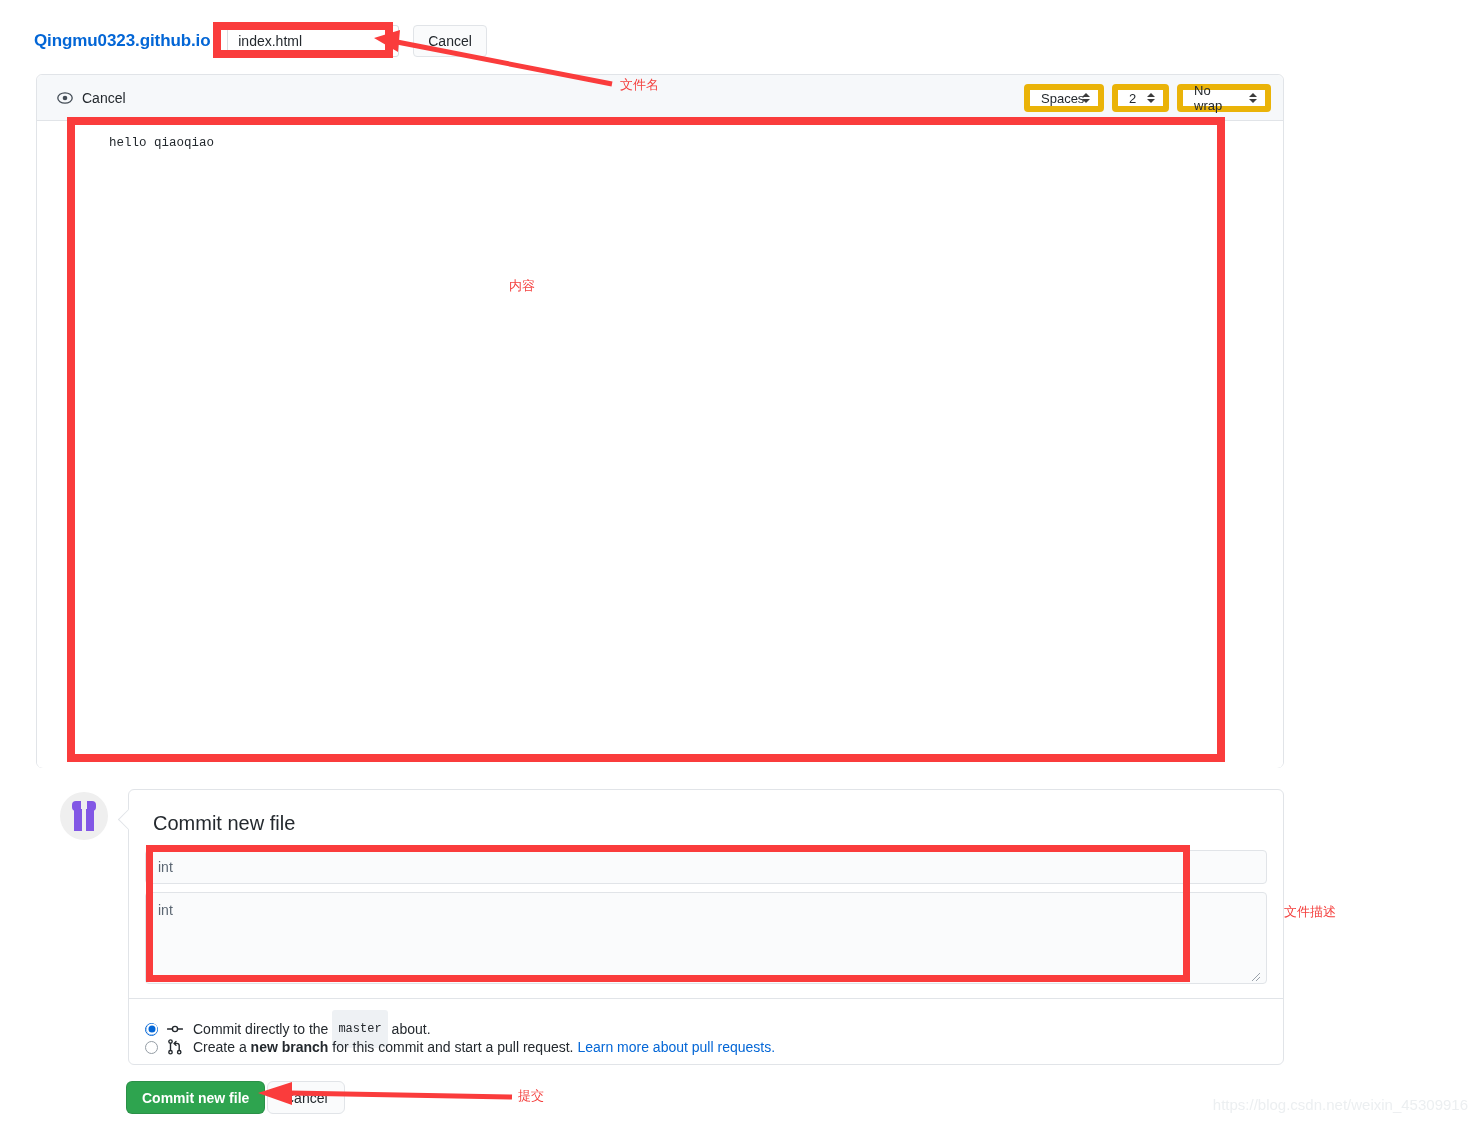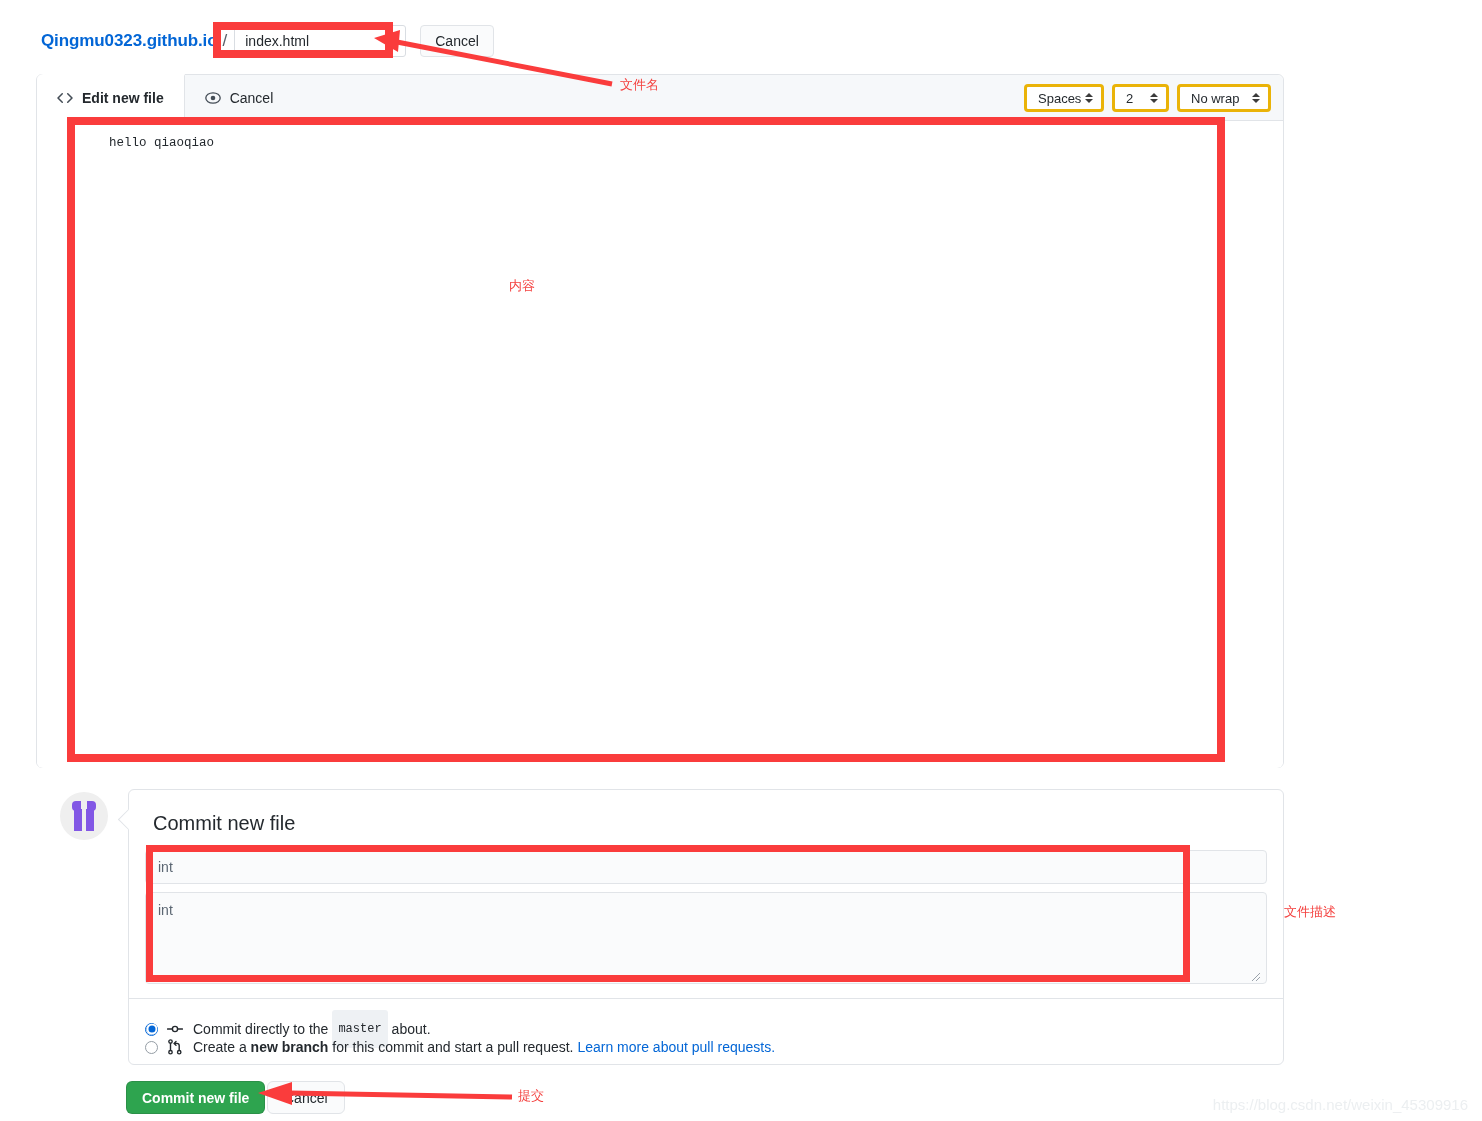--- a/index.html
+++ b/index.html
@@ -7,21 +7,21 @@
     margin: 0; padding: 0;
     width: 1482px; height: 1121px;
     background: #ffffff;
     font-family: "Liberation Sans", sans-serif;
     overflow: hidden;
   }
   .page { position: relative; width: 1482px; height: 1121px; }
 
   
   .breadcrumb-row {
-    position: absolute; left: 41px; top: 24px;
+    position: absolute; left: 34px; top: 24px;
     display: flex; align-items: center; gap: 0;
     height: 34px;
   }
   .repo-link {
     color: #0366d6; font-size: 17px; font-weight: bold;
     text-decoration: none; letter-spacing: -0.1px;
   }
   .slash { color: #586069; font-size: 17px; margin: 0 7px 0 5px; }
   .filename-input {
     width: 172px; height: 32px;
@@ -66,21 +66,21 @@
     margin-top: -1px; height: 47px;
     border-radius: 6px 0 0 0;
   }
   .tab .ic { display: inline-flex; align-items: center; color: #444d56; }
   .toolbar-right {
     position: absolute; right: 12px; top: 0;
     height: 46px; display: flex; align-items: center; gap: 8px;
   }
   .select-box {
     position: relative;
-    height: 28px; border: 3px solid #eab308; border-radius: 4px;
+    height: 28px; border: 6px solid #eab308; border-radius: 4px;
     background: #fff; display: flex; align-items: center;
     padding: 0 26px 0 11px;
     font-size: 13px; color: #24292e; cursor: pointer;
   }
   .select-box .arrows {
     position: absolute; right: 8px; top: 50%;
     transform: translateY(-50%);
     display: flex; flex-direction: column; gap: 2px;
     line-height: 0;
   }
@@ -245,28 +245,20 @@
   <div class="breadcrumb-row">
     <a class="repo-link" href="#">Qingmu0323.github.io</a>
     <span class="slash">/</span>
     <input class="filename-input" type="text" value="index.html" style="">
     <button class="cancel-top">Cancel</button>
   </div>
 
   <div class="editor-panel">
     <div class="editor-toolbar">
 
-      <div class="tab active">
-        <span class="ic">
-          <svg width="16" height="16" viewBox="0 0 16 16" fill="currentColor">
-            <path d="M4.72 3.22a.75.75 0 011.06 1.06L2.06 8l3.72 3.72a.75.75 0 11-1.06 1.06L.47 8.53a.75.75 0 010-1.06l4.25-4.25zm6.56 0a.75.75 0 10-1.06 1.06L13.94 8l-3.72 3.72a.75.75 0 101.06 1.06l4.25-4.25a.75.75 0 000-1.06l-4.25-4.25z"></path>
-          </svg>
-        </span>
-        <span>Edit new file</span>
-      </div>
 
       <div class="tab">
         <span class="ic">
           <svg width="16" height="16" viewBox="0 0 16 16" fill="none" stroke="currentColor" stroke-width="1.3">
             <ellipse cx="8" cy="8" rx="7.2" ry="5.2"></ellipse>
             <circle cx="8" cy="8" r="2.3" fill="currentColor" stroke="none"></circle>
           </svg>
         </span>
         <span>Cancel</span>
       </div>

